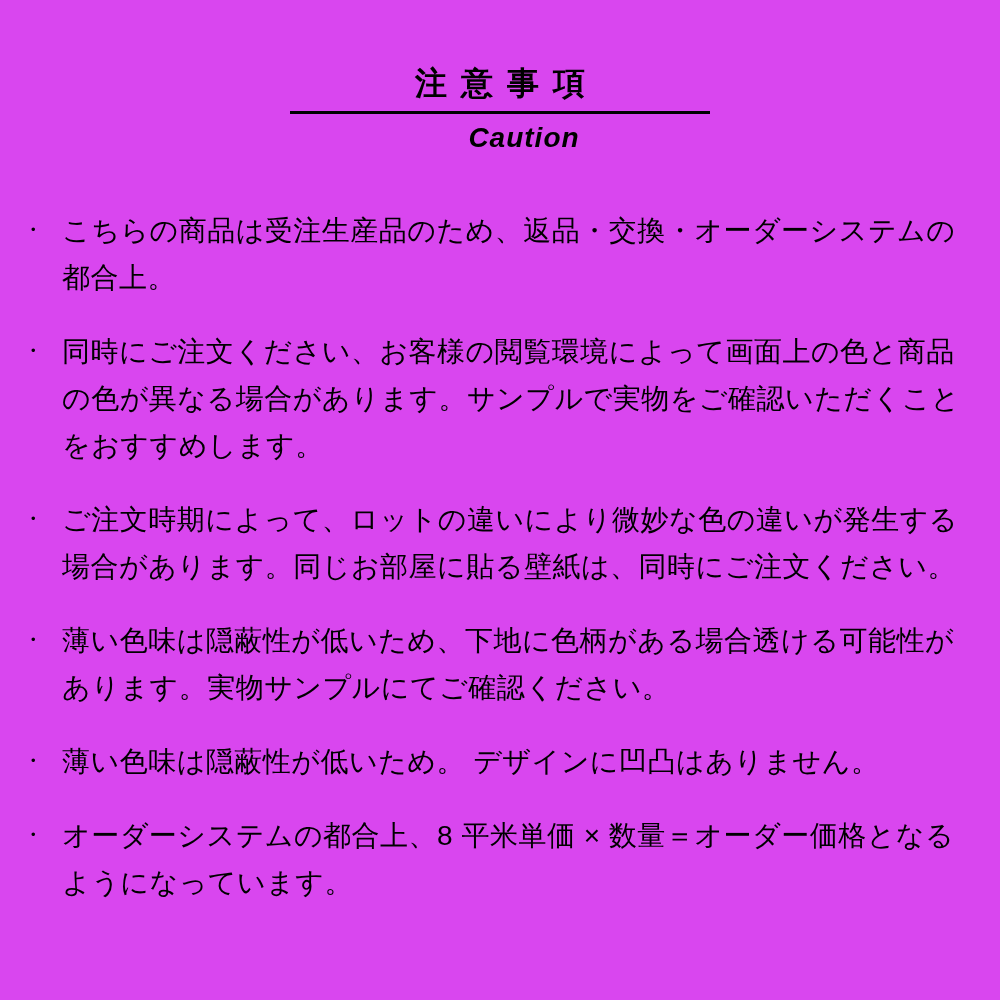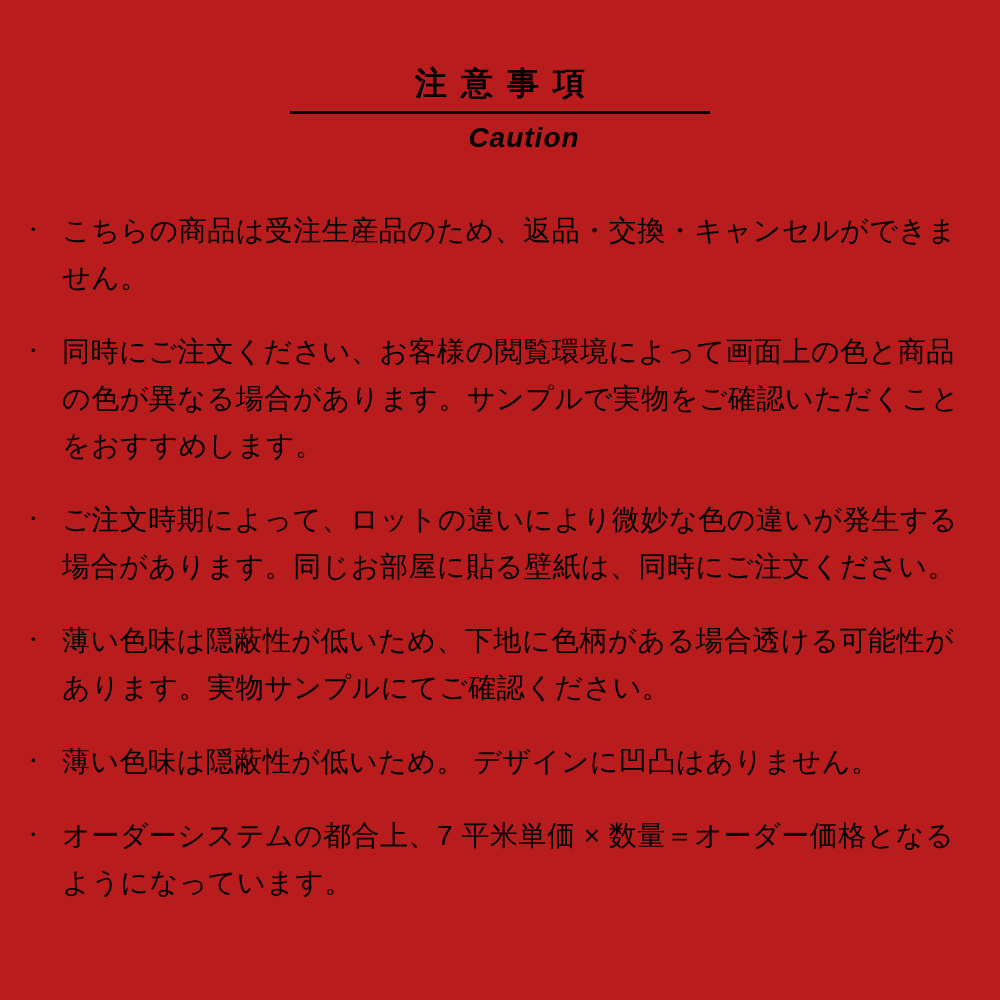--- a/index.html
+++ b/index.html
@@ -5,21 +5,21 @@
   html, body {
     margin: 0;
     padding: 0;
     background: #ffffff;
   }
   .page {
     position: relative;
     width: 1000px;
     height: 1000px;
     box-sizing: border-box;
-    background: #b91c1c;
+    background: #d946ef;
     color: #000000;
     font-family: "Liberation Sans", "DejaVu Sans", sans-serif;
     overflow: hidden;
   }
   .header {
     padding-top: 64px;
     text-align: center;
   }
   .title {
     margin: 0;
@@ -78,37 +78,37 @@
 
   <div class="header">
     <h1 class="title">注意事項</h1>
     <div class="divider"></div>
     <p class="subtitle">Caution</p>
   </div>
 
   <ul class="notes-list">
     <li class="note-item">
       <span class="note-bullet">・</span>
-      <span class="note-text">こちらの商品は受注生産品のため、返品・交換・キャンセルができません。</span>
+      <span class="note-text">こちらの商品は受注生産品のため、返品・交換・オーダーシステムの都合上。</span>
     </li>
     <li class="note-item">
       <span class="note-bullet">・</span>
       <span class="note-text">同時にご注文ください、お客様の閲覧環境によって画面上の色と商品の色が異なる場合があります。サンプルで実物をご確認いただくことをおすすめします。</span>
     </li>
     <li class="note-item">
       <span class="note-bullet">・</span>
       <span class="note-text">ご注文時期によって、ロットの違いにより微妙な色の違いが発生する場合があります。同じお部屋に貼る壁紙は、同時にご注文ください。</span>
     </li>
     <li class="note-item">
       <span class="note-bullet">・</span>
       <span class="note-text">薄い色味は隠蔽性が低いため、下地に色柄がある場合透ける可能性があります。実物サンプルにてご確認ください。</span>
     </li>
     <li class="note-item">
       <span class="note-bullet">・</span>
       <span class="note-text">薄い色味は隠蔽性が低いため。 デザインに凹凸はありません。</span>
     </li>
     <li class="note-item">
       <span class="note-bullet">・</span>
-      <span class="note-text">オーダーシステムの都合上、7 平米単価 × 数量＝オーダー価格となるようになっています。</span>
+      <span class="note-text">オーダーシステムの都合上、8 平米単価 × 数量＝オーダー価格となるようになっています。</span>
     </li>
   </ul>
 
 </div>
 
 </body></html>

